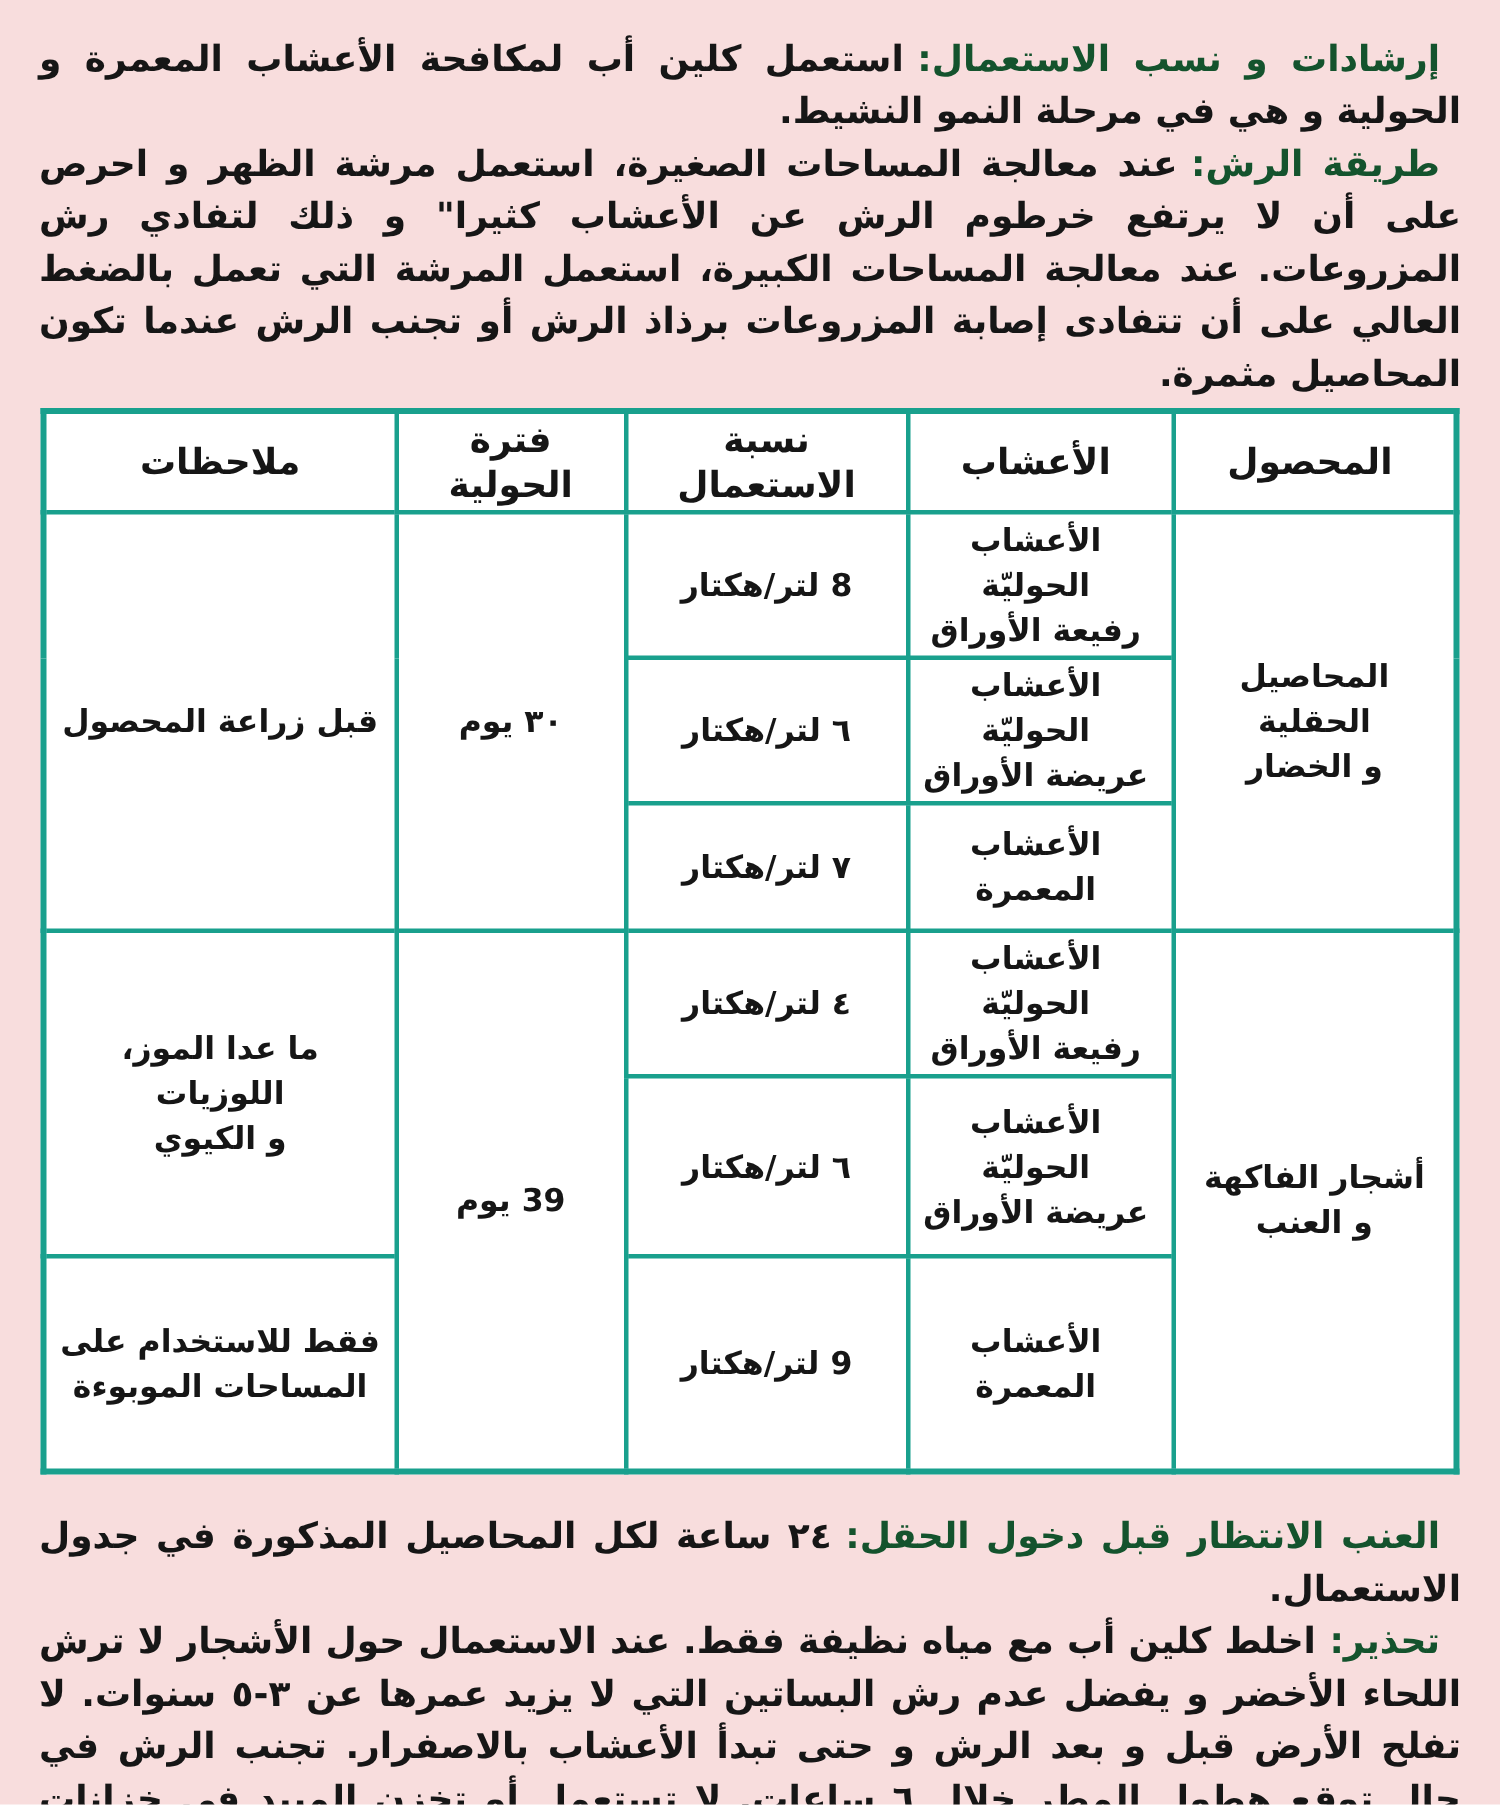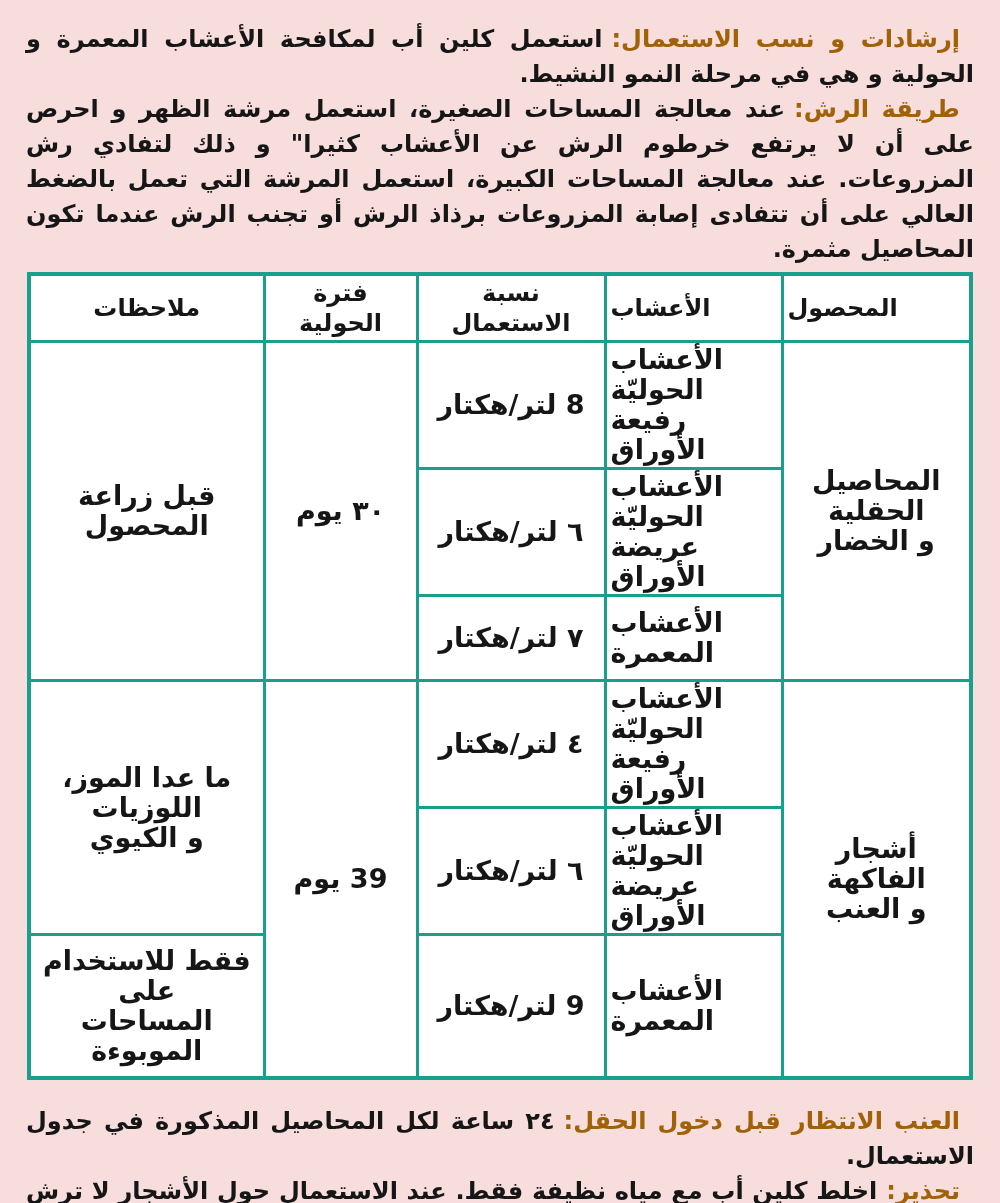--- a/index.html
+++ b/index.html
@@ -12,41 +12,41 @@
     overflow: hidden;
   }
   .page { direction: rtl; padding: 22px 26px 0 26px; box-sizing: border-box; }
   .para {
     font-size: 24px;
     line-height: 35px;
     text-align: justify;
     text-indent: 14px;
     margin: 0;
   }
-  .para .lead { color: #a16207; margin-inline-end: 9px; }
+  .para .lead { color: #14532d; margin-inline-end: 9px; }
   .usage-table {
     border-collapse: collapse;
     table-layout: fixed;
     width: 942px;
     margin: 5px 1px 0 0;
     background: #ffffff;
     border: 4px solid #19a08d;
   }
   .usage-table th, .usage-table td {
     border: 3px solid #19a08d;
     text-align: center;
     vertical-align: middle;
     white-space: pre-line;
     padding: 2px 4px;
-    font-size: 27px;
+    font-size: 21px;
     line-height: 30px;
     background: #ffffff;
   }
   .usage-table th { font-size: 24px; }
-  th.al-right, td.al-right { text-align: left; padding-right: 10px; }
+  th.al-right, td.al-right { text-align: center; padding-right: 10px; }
   .col-crop   { width: 189px; }
   .col-weeds  { width: 177px; }
   .col-rate   { width: 188px; }
   .col-safety { width: 153px; }
   .col-notes  { width: 235px; }
   tr.hrow { height: 66px; }
   tr.r1 { height: 95px; }
   tr.r2 { height: 97px; }
   tr.r3 { height: 85px; }
   tr.r4 { height: 79px; }

